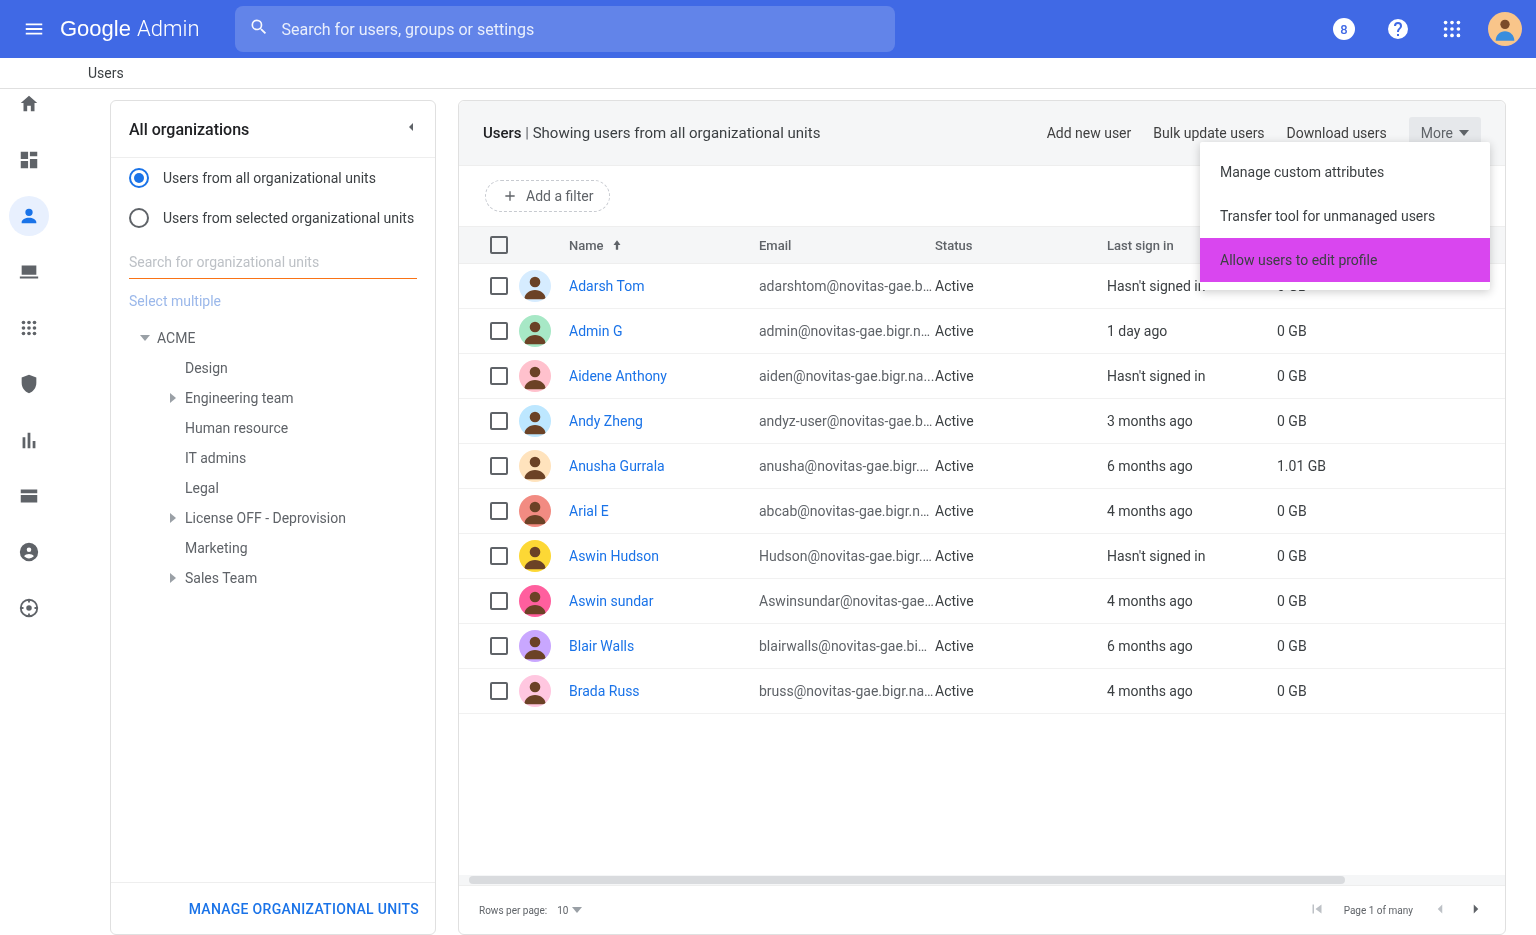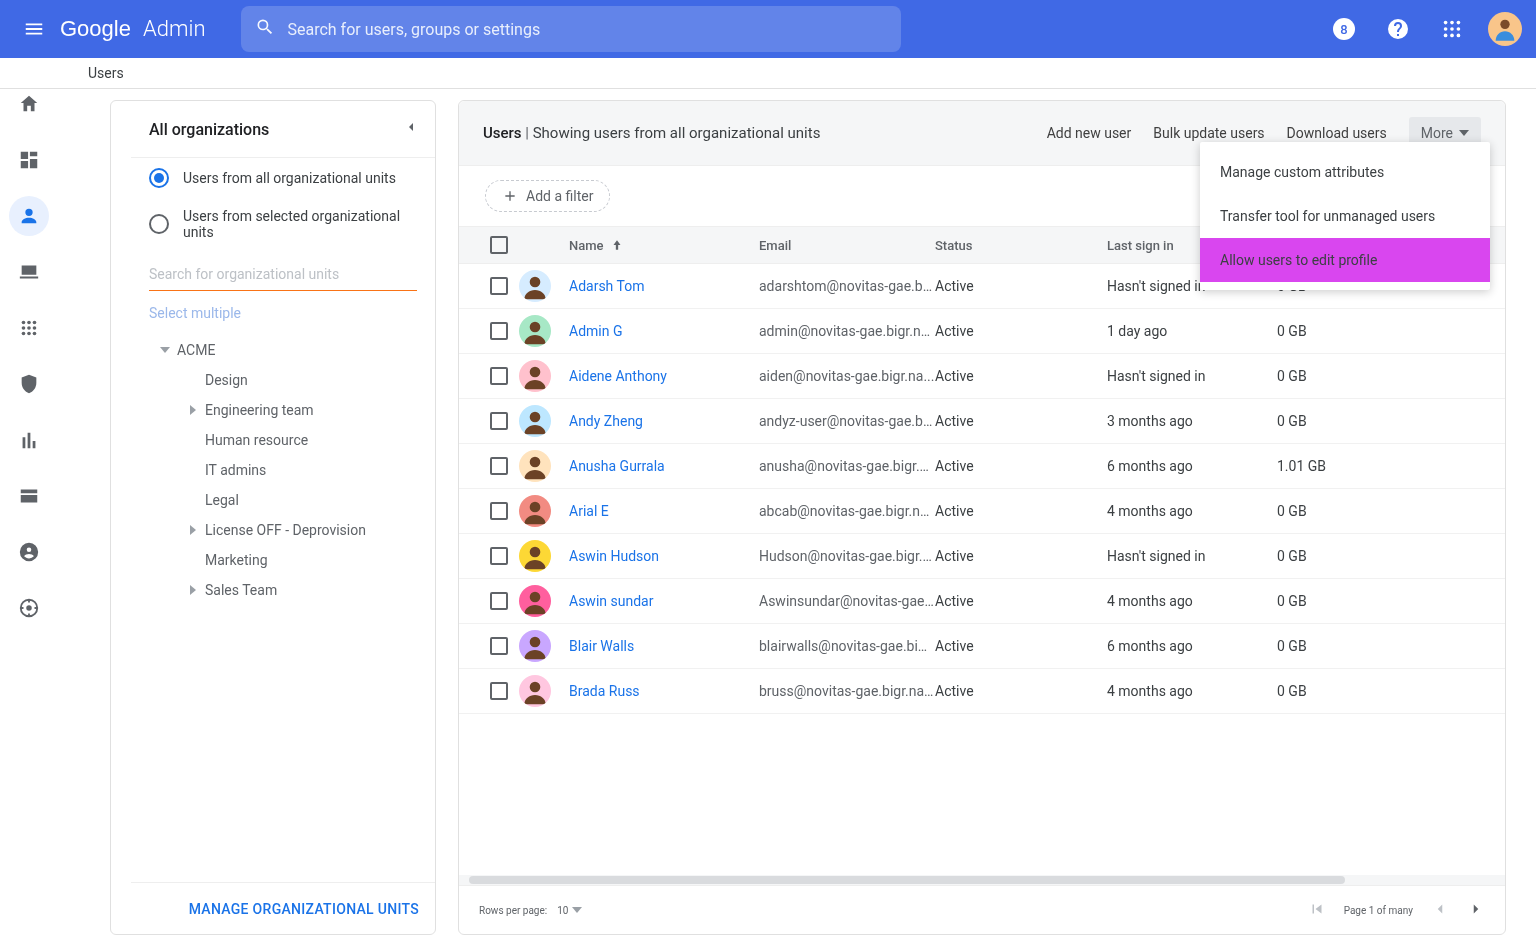--- a/index.html
+++ b/index.html
@@ -1,20 +1,20 @@
 <!DOCTYPE html>
 <html><head>
 <meta charset="utf-8">
 <style>
 * { margin:0; padding:0; box-sizing:border-box; font-family: Roboto, Arial, sans-serif; }
 body { background:#fff; width:1536px; height:935px; overflow:hidden; position:relative;}
 .topbar { height:58px; background:#4069e5; display:flex; align-items:center; padding:0 14px; color:#fff; }
 .menu-btn { width:40px; height:40px; display:flex; align-items:center; justify-content:center; cursor:pointer; border-radius:50%; }
 .menu-btn svg{fill:#fff;}
-.logo { font-size:22px; font-weight:400; margin-left:6px; display:flex; align-items:baseline; gap:8px;}
+.logo { font-size:22px; font-weight:400; margin-left:6px; display:flex; align-items:baseline; gap:2px;}
 .logo .google{font-family:"Product Sans",Arial; font-weight:500;}
 .logo .admin{font-weight:300; margin-left:4px;}
 .search-wrap{ margin-left:36px; width:660px; height:46px; background:rgba(255,255,255,0.18); border-radius:8px; display:flex; align-items:center; padding:0 14px;}
 .search-wrap svg{fill:#fff; opacity:.95;}
 .search-wrap input{ flex:1; background:transparent; border:none; outline:none; color:#0f172a; font-size:16px; margin-left:12px;}
 .search-wrap input::placeholder{color:#e8eefc;}
 .topbar-right{ margin-left:auto; display:flex; align-items:center; gap:18px;}
 .top-icon{ width:36px; height:36px; display:flex; align-items:center; justify-content:center; cursor:pointer; color:#fff;}
 .circ-badge{width:22px;height:22px;border-radius:50%;background:#fff;color:#4069e5;font-size:13px;font-weight:500;display:flex;align-items:center;justify-content:center;}
 .avatar{width:34px;height:34px;border-radius:50%;background:#f9c58a;display:flex;align-items:center;justify-content:center;overflow:hidden;}
@@ -24,21 +24,21 @@
 .divider-line{position:absolute; top:88px; left:0; right:0; height:1px; background:#e0e0e0;}
 
 .iconrail{ position:absolute; top:58px; left:0; width:58px; bottom:0; display:flex; flex-direction:column; align-items:center; padding-top:26px; gap:16px;}
 .rail-item{width:40px;height:40px;display:flex;align-items:center;justify-content:center;cursor:pointer;border-radius:50%;}
 .rail-item svg{fill:#5f6368;width:22px;height:22px;}
 .rail-item.active{background:#e8f0fe;}
 .rail-item.active svg{fill:#1a73e8;}
 
 .content{ position:absolute; top:100px; left:110px; right:30px; bottom:0; display:flex; gap:22px;}
 
-.sidebar{ width:326px; border:1px solid #e0e0e0; border-radius:6px; background:#fff; display:flex; flex-direction:column;padding-left:20px;}
+.sidebar{ width:326px; border:1px solid #e0e0e0; border-radius:6px; background:#fff; display:flex; flex-direction:column;}
 .sidebar-head{ display:flex; align-items:center; justify-content:space-between; padding:18px 16px 18px 18px; border-bottom:1px solid #eee;}
 .sidebar-head h3{font-size:16px; font-weight:500; color:#202124;}
 .collapse-btn{cursor:pointer;}
 .collapse-btn svg{fill:#5f6368;}
 .radio-row{display:flex;align-items:center;gap:14px;padding:10px 18px;cursor:pointer;}
 .radio{width:20px;height:20px;border:2px solid #5f6368;border-radius:50%;display:flex;align-items:center;justify-content:center;flex-shrink:0;}
 .radio.selected{border-color:#1a73e8;}
 .radio.selected::after{content:"";width:10px;height:10px;background:#1a73e8;border-radius:50%;}
 .radio-row span{font-size:14px;color:#3c4043;}
 .org-search{margin:8px 18px;}

